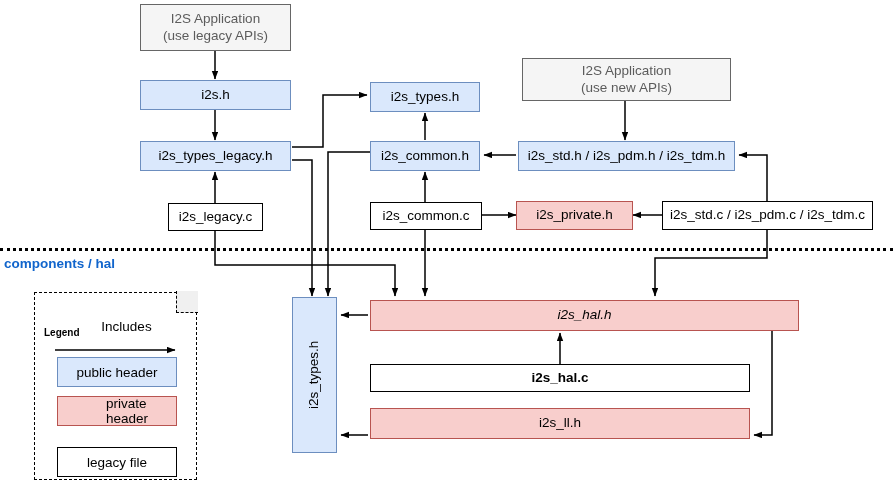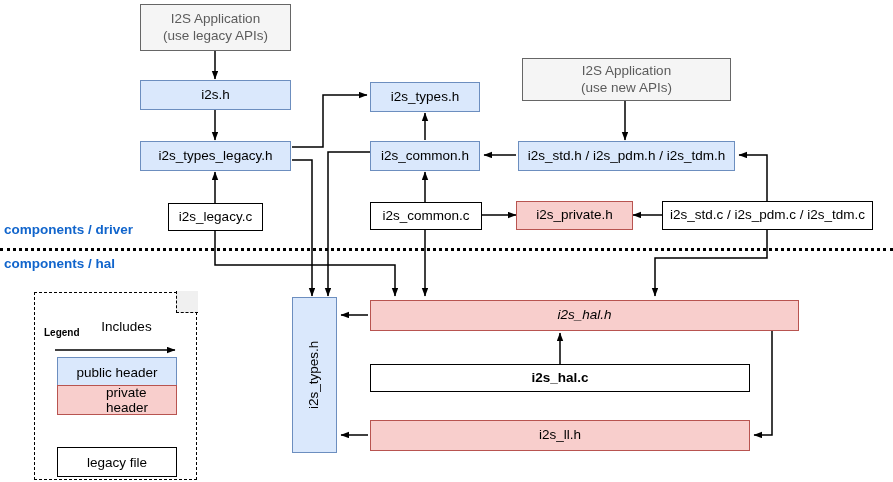--- a/index.html
+++ b/index.html
@@ -92,21 +92,21 @@
     position: absolute;
     left: 20px; top: 49px; width: 128px; height: 12px;
   }
   .legend-swatch {
     position: absolute;
     left: 22px; width: 120px; height: 30px;
     display: flex; align-items: center; justify-content: center;
     font-size: 13.5px; color: #000;
   }
   #legend-sw-public  { top: 64px; }
-  #legend-sw-private { top: 92px; padding-left: 48px; }
+  #legend-sw-private { top: 103px; padding-left: 48px; }
   #legend-sw-source  { top: 154px; }
 </style>
 </head>
 <body>
 
 <div id="canvas">
 
   <svg id="svg-edges" viewBox="0 0 893 482">
     <defs>
       <marker id="ah" markerWidth="9" markerHeight="9" refX="8" refY="3.2" orient="auto" markerUnits="userSpaceOnUse">
@@ -180,23 +180,22 @@
   <div class="node n-private" style="left:516px;top:201px;width:117px;height:29px;">i2s_private.h</div>
 
   <div class="node n-source" style="left:662px;top:201px;width:211px;height:29px;">i2s_std.c / i2s_pdm.c / i2s_tdm.c</div>
 
   <div class="node n-public n-vert" style="left:292px;top:297px;width:45px;height:156px;">i2s_types.h</div>
 
   <div class="node n-private" style="left:370px;top:300px;width:429px;height:31px;font-style:italic;">i2s_hal.h</div>
 
   <div class="node n-source" style="left:370px;top:364px;width:380px;height:28px;font-weight:bold;">i2s_hal.c</div>
 
-  <div class="node n-private" style="left:370px;top:420px;width:380px;height:31px;">i2s_ll.h</div>
-
-  <div class="section-label" style="left:4px;top:222px;">components / driver</div>
+  <div class="node n-private" style="left:370px;top:408px;width:380px;height:31px;">i2s_ll.h</div>
+
 
   <div class="divider" style="top:248px;"></div>
 
   <div class="section-label" style="left:4px;top:256px;">components / hal</div>
 
   <div id="legend-box">
     <div id="legend-fold"></div>
     <div id="legend-title">Legend</div>
     <div id="legend-includes-label">Includes</div>
     <div id="legend-arrow-wrap">

